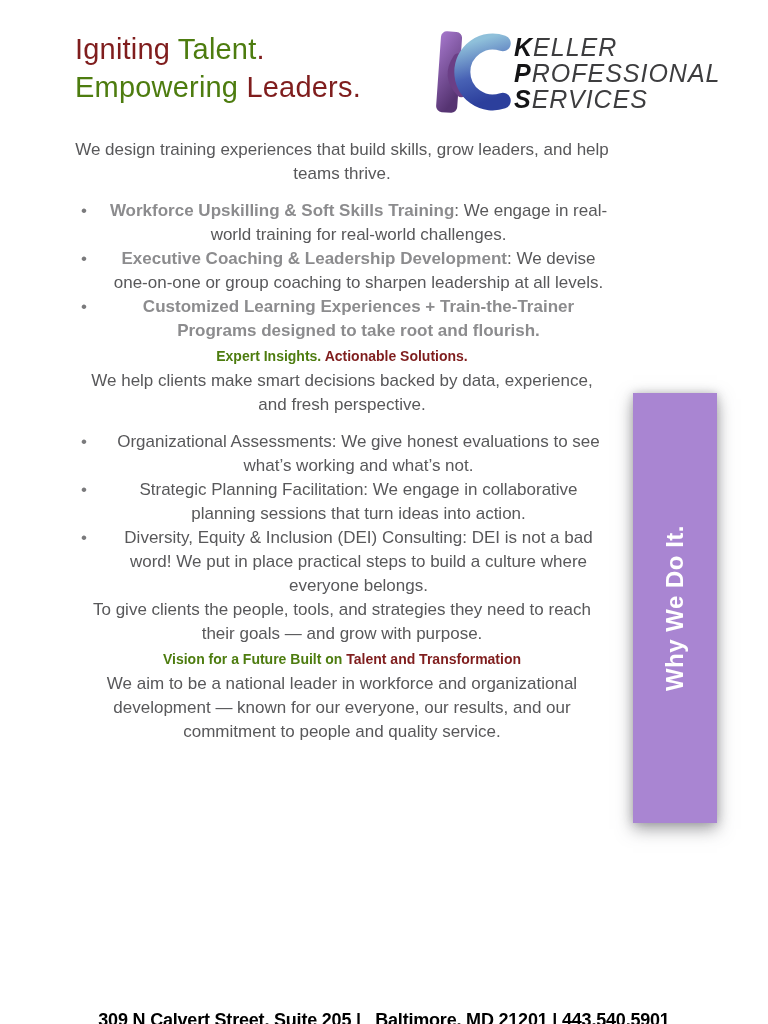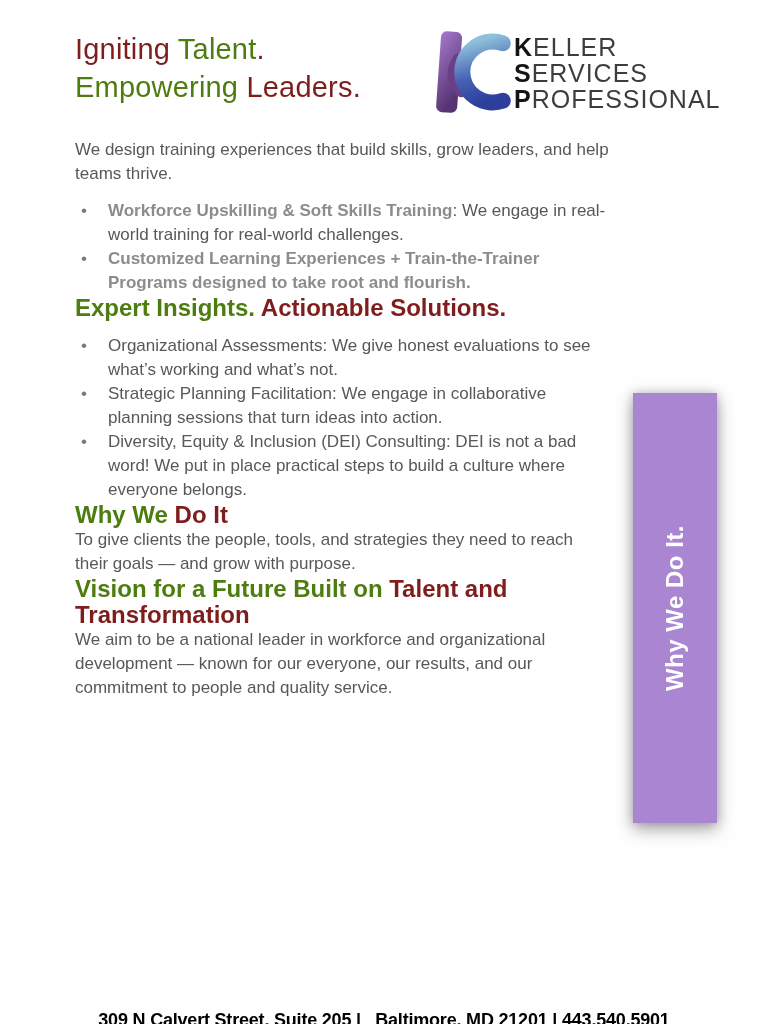--- a/index.html
+++ b/index.html
@@ -33,40 +33,42 @@
     top: 28px;
     display: flex;
     align-items: flex-start;
   }
   .logo-mark { width: 76px; height: 88px; flex: 0 0 auto; }
   .logo-text {
     margin-left: 2px;
     margin-top: 6px;
     display: flex;
     flex-direction: column;
+    font-style: italic;
   }
   .logo-row {
     font-size: 25px;
     line-height: 26px;
     letter-spacing: 1px;
     white-space: nowrap;
     color: #3d3d3f;
   }
   .logo-initial { font-weight: 700; color: #141416; }
   .logo-rest    { font-weight: 400; color: #3d3d3f; }
 
   
   .content {
     position: absolute;
     left: 75px;
     top: 138px;
     width: 534px;
     color: #58585a;
     font-size: 17px;
     line-height: 24px;
+    text-align: center;
   }
   .content p { margin: 0; }
   .lead-bold { font-weight: 700; color: #8c8c8e; margin-top: 31px; }
 
   ul.bullets {
     list-style: none;
     margin: 13px 0 0 0;
     padding: 0 0 0 6px;
   }
   ul.bullets li {
@@ -76,21 +78,21 @@
   ul.bullets li::before {
     content: "\2022";
     position: absolute;
     left: 0;
     top: 0;
     color: #7a7a7c;
   }
 
   h2.section {
     margin: 0;
-    font-size: 24px;
+    font-size: 14px;
     line-height: 26px;
     font-weight: 700;
   }
   .mt-sec   { margin-top: 17px; }
   .mt-sec2  { margin-top: 15px; }
   .mt-para  { margin-top: 1px; }
 
   
   .ribbon {
     position: absolute;
@@ -151,43 +153,44 @@
           <stop offset="0.55" stop-color="#4862b5"></stop>
           <stop offset="1" stop-color="#2c3f9c"></stop>
         </linearGradient>
       </defs>
       <rect x="3" y="2" width="25" height="96" rx="7" fill="url(#gradPurple)" transform="rotate(4 15 50)"></rect>
       <path d="M 30 74 Q 12 55 26 34" fill="none" stroke="#6b3f86" stroke-width="12" stroke-linecap="round"></path>
       <path d="M 79 16 A 36 36 0 1 0 79 84" fill="none" stroke="url(#gradBlue)" stroke-width="19" stroke-linecap="round"></path>
     </svg>
     <div class="logo-text">
       <div class="logo-row"><span class="logo-initial">K</span><span class="logo-rest">ELLER</span></div>
+      <div class="logo-row"><span class="logo-initial">P</span><span class="logo-rest">ROFESSIONAL</span></div>
       <div class="logo-row"><span class="logo-initial">S</span><span class="logo-rest">ERVICES</span></div>
-      <div class="logo-row"><span class="logo-initial">P</span><span class="logo-rest">ROFESSIONAL</span></div>
     </div>
   </div>
 
   <div class="content">
 
     <p>We design training experiences that build skills, grow leaders, and help teams thrive.</p>
 
     <ul class="bullets">
       <li><span class="lead-bold">Workforce Upskilling &amp; Soft Skills Training</span><span>: We engage in real-world training for real-world challenges.</span></li>
+      <li><span class="lead-bold">Executive Coaching &amp; Leadership Development</span><span>: We devise one-on-one or group coaching to sharpen leadership at all levels.</span></li>
       <li><span class="lead-bold">Customized Learning Experiences + Train-the-Trainer Programs designed to take root and flourish.</span><span></span></li>
     </ul>
 
     <h2 class="section mt-sec"><span class="txt-purple">Expert Insights.</span><span class="txt-gray"> Actionable Solutions.</span></h2>
+    <p class="mt-para">We help clients make smart decisions backed by data, experience, and fresh perspective.</p>
 
     <ul class="bullets">
       <li>Organizational Assessments: We give honest evaluations to see what’s working and what’s not.</li>
       <li>Strategic Planning Facilitation: We engage in collaborative planning sessions that turn ideas into action.</li>
       <li>Diversity, Equity &amp; Inclusion (DEI) Consulting: DEI is not a bad word! We put in place practical steps to build a culture where everyone belongs.</li>
     </ul>
 
-    <h2 class="section mt-sec2"><span class="txt-purple">Why We </span><span class="txt-gray">Do It</span></h2>
     <p class="mt-para">To give clients the people, tools, and strategies they need to reach their goals — and grow with purpose.</p>
 
     <h2 class="section mt-sec"><span class="txt-purple">Vision for a Future Built on </span><span class="txt-gray">Talent and Transformation</span></h2>
     <p class="mt-para">We aim to be a national leader in workforce and organizational development — known for our everyone, our results, and our commitment to people and quality service.</p>
 
   </div>
 
   <div class="ribbon">
     <span class="ribbon-label">Why We Do It.</span>
   </div>

